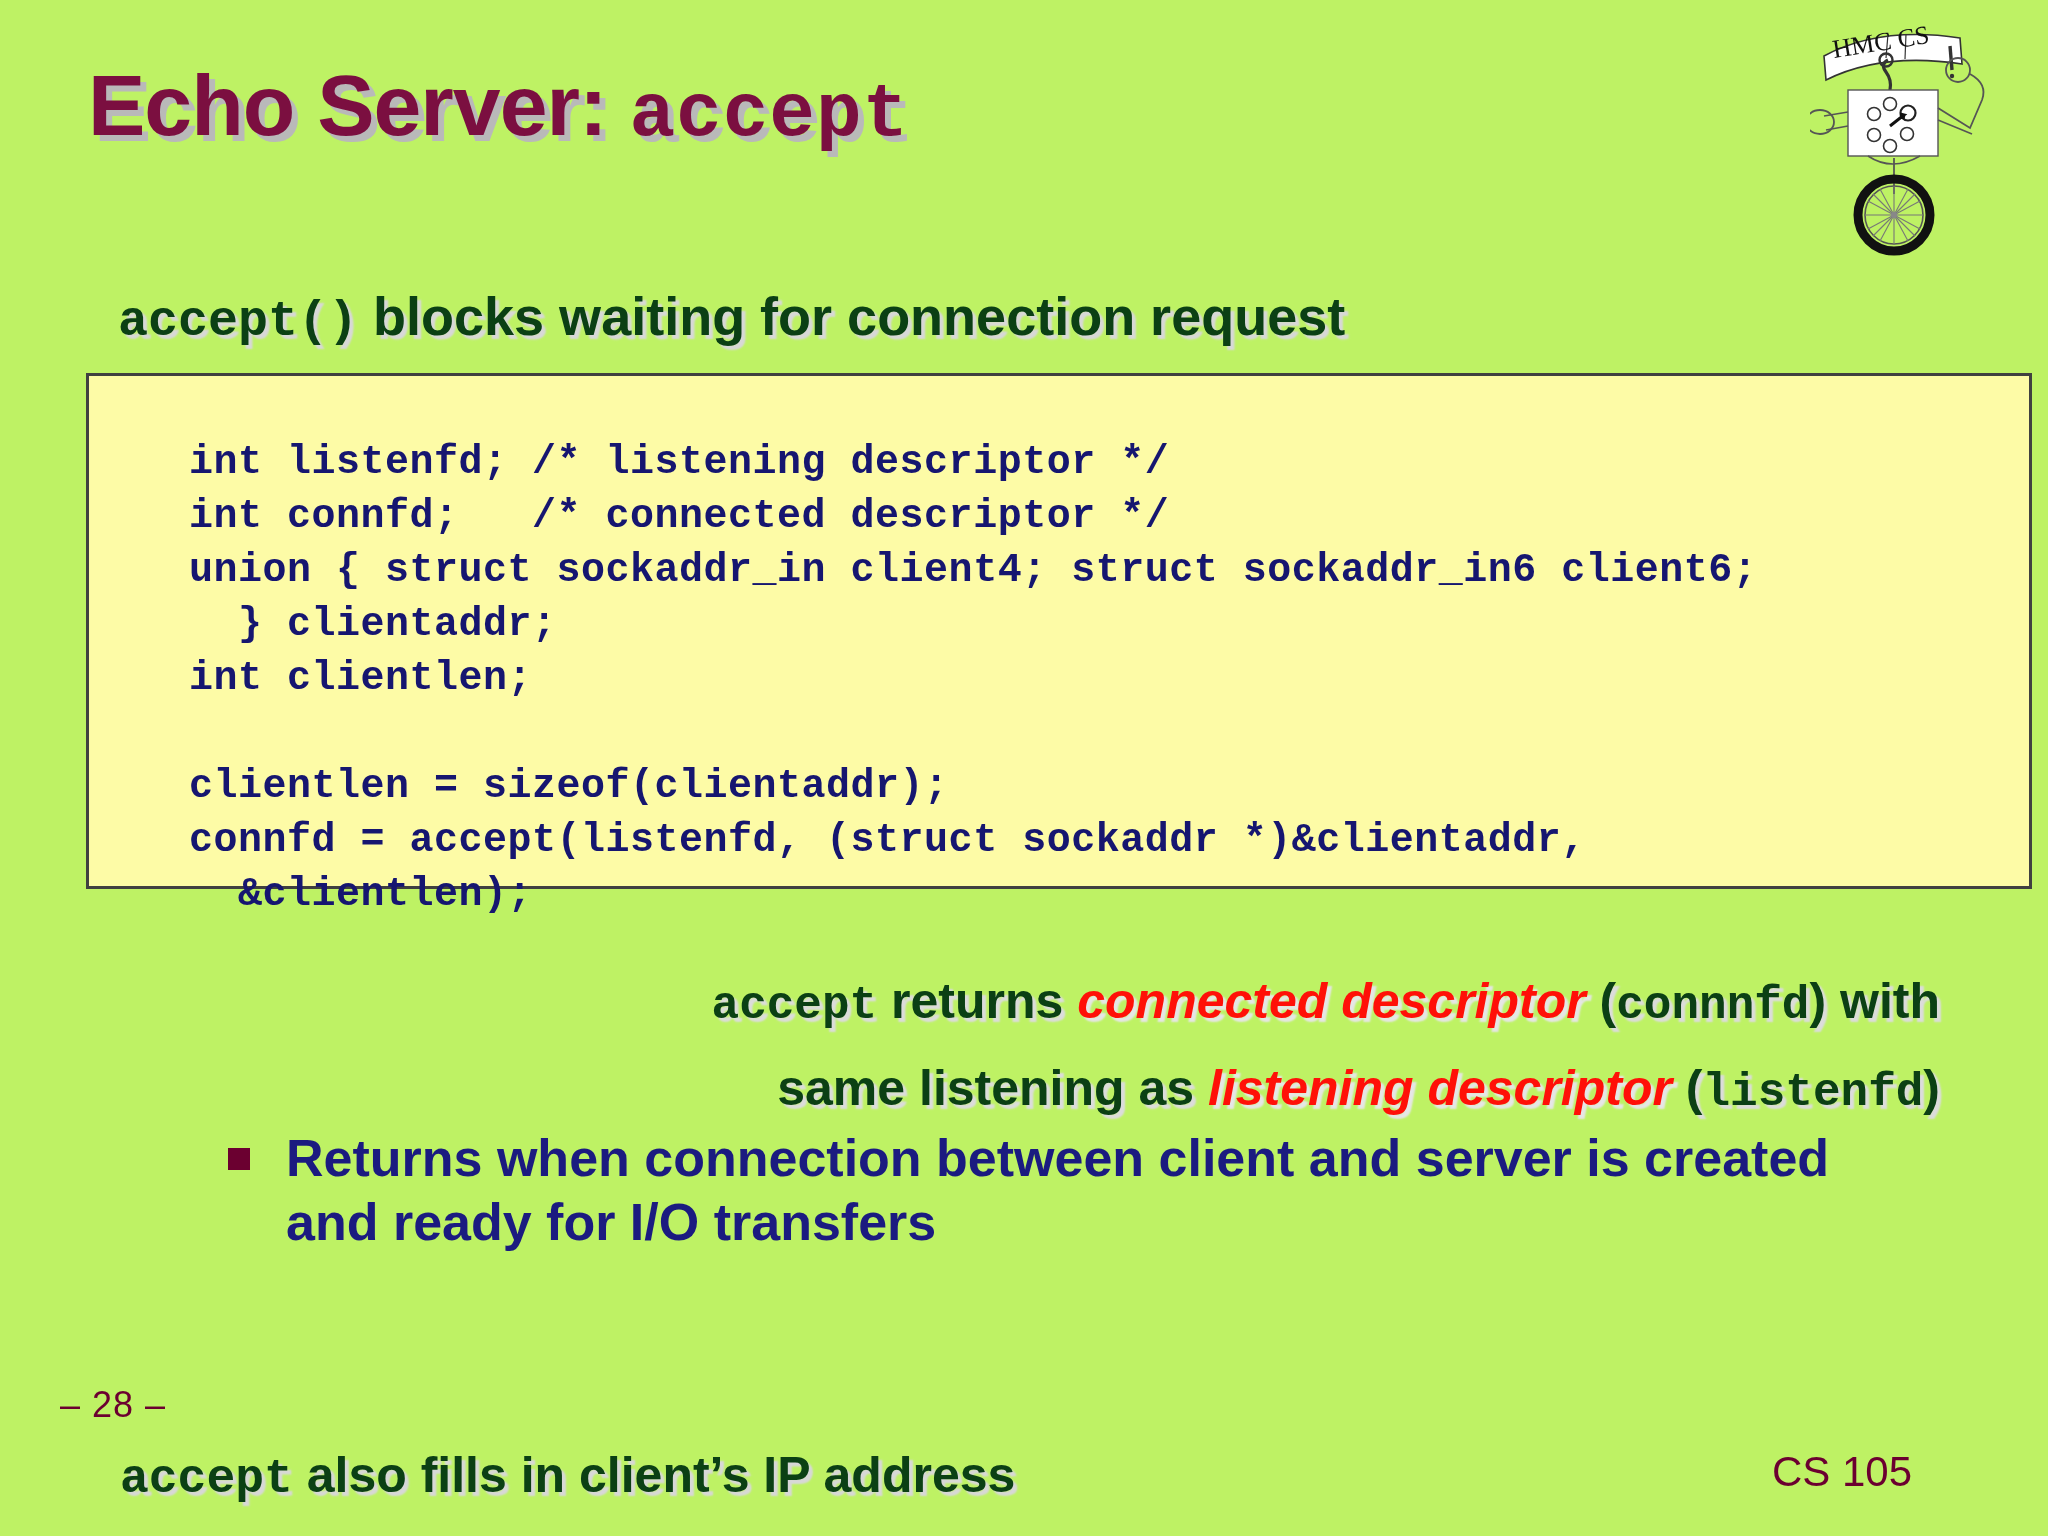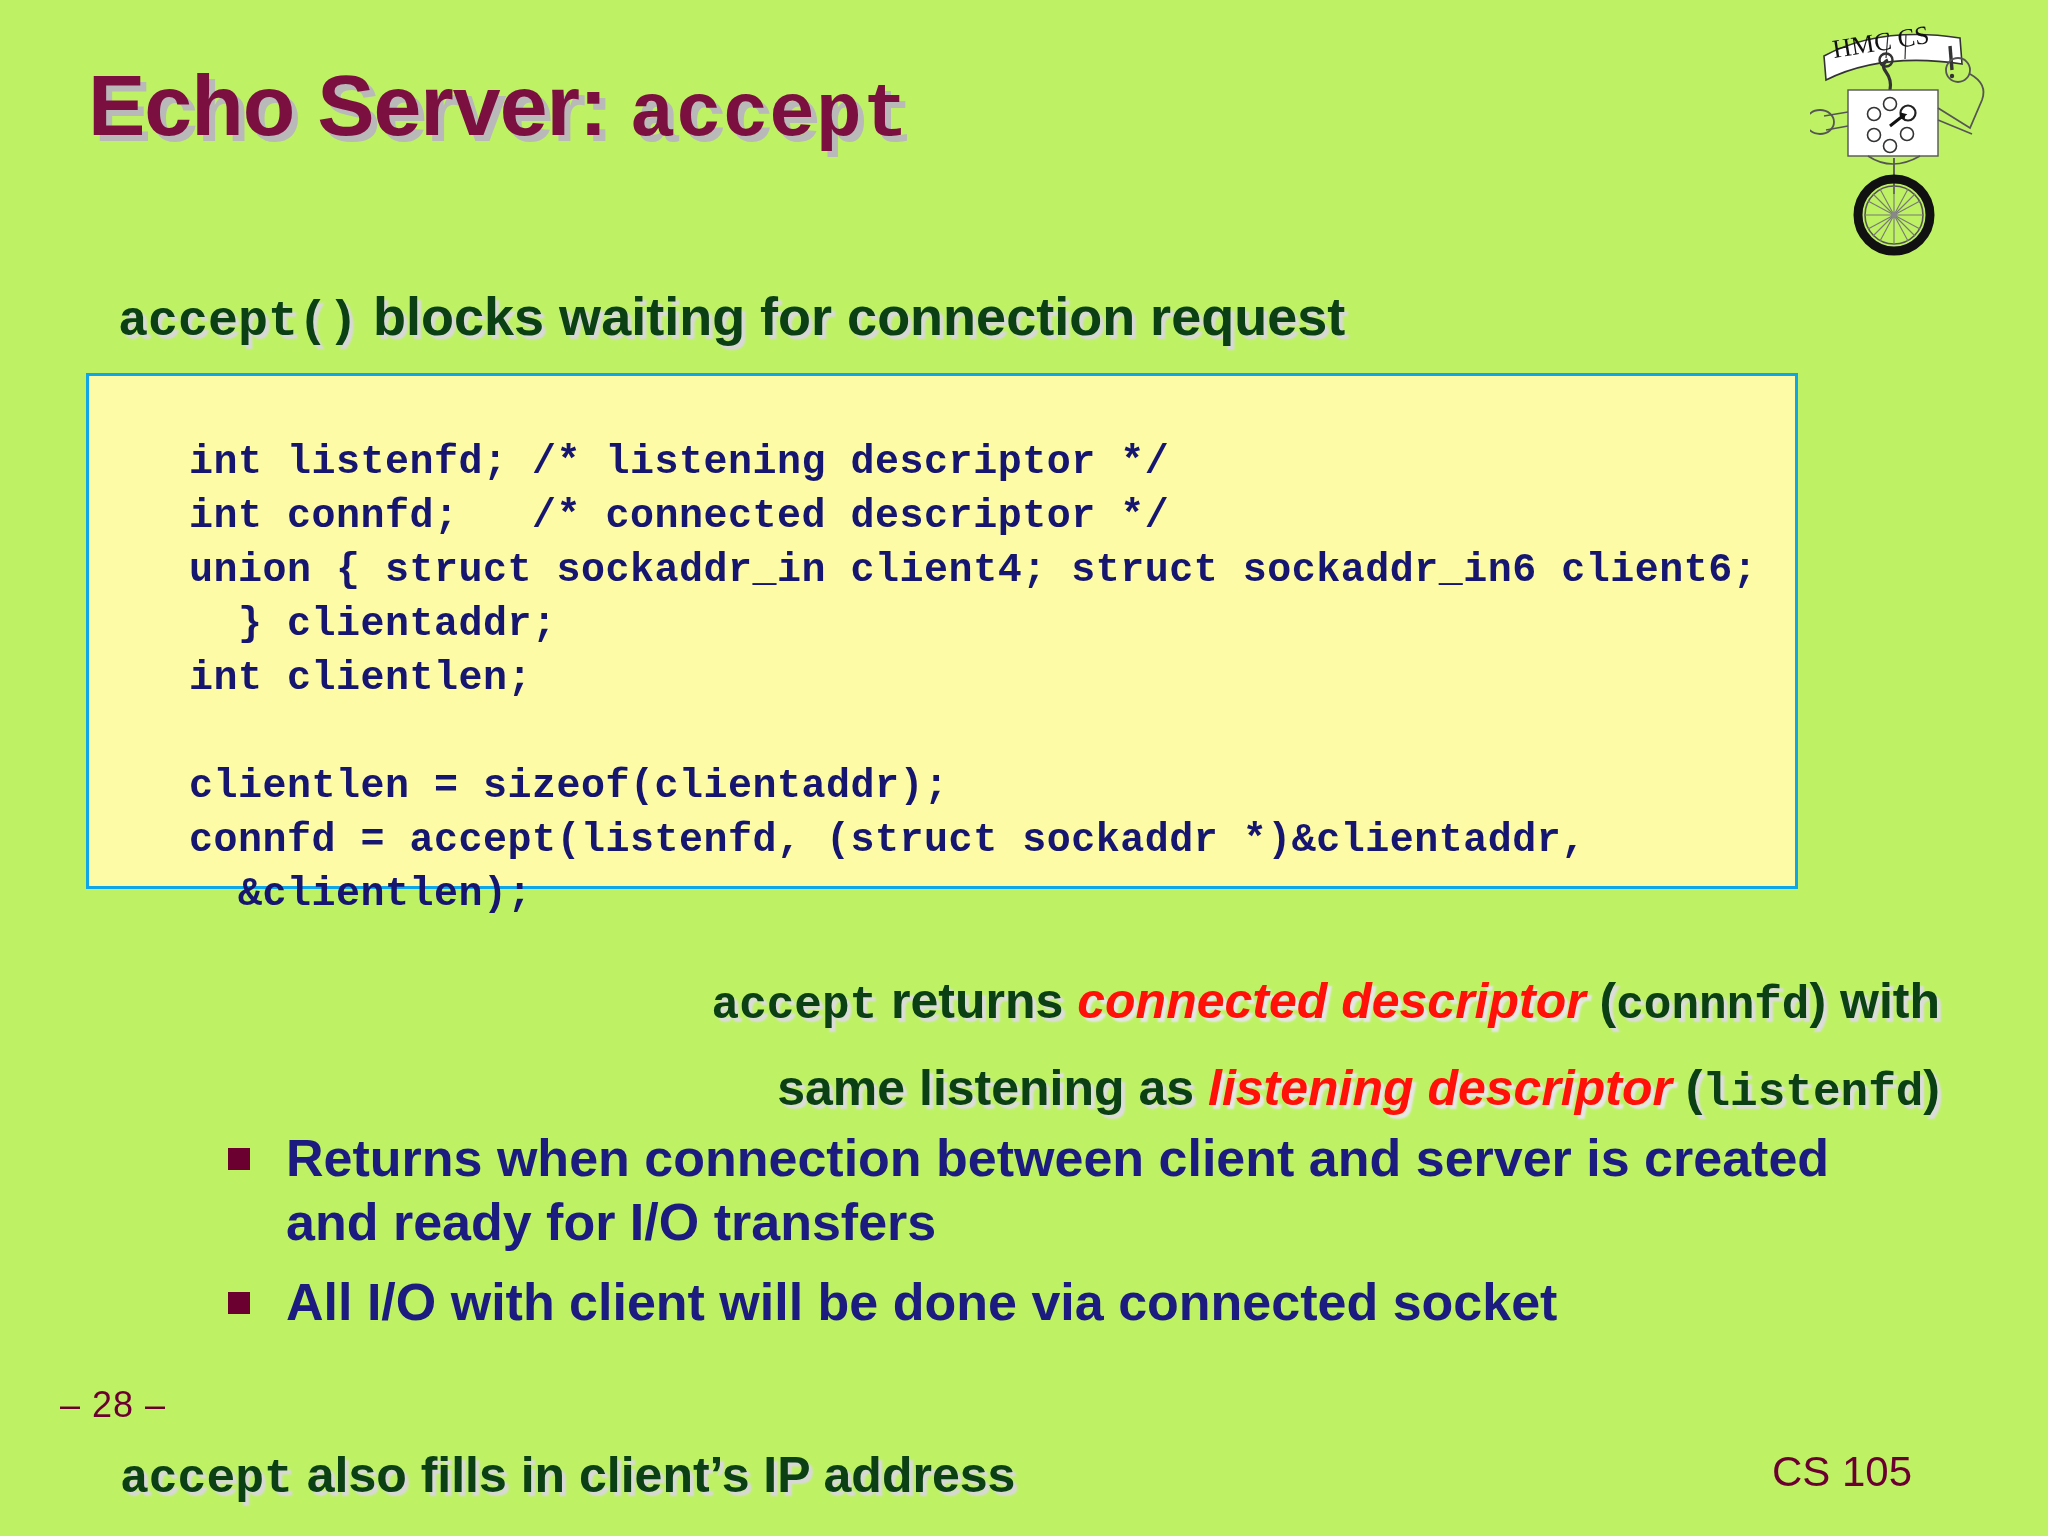--- a/index.html
+++ b/index.html
@@ -70,24 +70,24 @@
     top: 237px;
     font-size: 54px;
   }
   #subhead .green-mono { font-size: 50px; }
 
   
   #code-box {
     position: absolute;
     left: 86px;
     top: 373px;
-    width: 1712px;
+    width: 1946px;
     height: 516px;
     background: #FDFBA6;
-    border: 3px solid #0ea5e9;
+    border: 3px solid #404040;
     box-sizing: border-box;
   }
   #code-text {
     position: absolute;
     left: 100px;
     top: 20px;
     font-family: "Liberation Mono", "DejaVu Sans Mono", monospace;
     font-size: 40px;
     font-weight: bold;
     color: #161670;
@@ -255,24 +255,20 @@
   <div id="main-bullet">
     <span class="mono-green">accept</span><span> returns </span><span class="red-em">connected descriptor</span><span> (</span><span class="mono-green">connnfd</span><span>) with</span>
     <span class="line2"><span>same listening as </span><span class="red-em">listening descriptor</span><span> (</span><span class="mono-green">listenfd</span><span>)</span></span>
   </div>
 
   <div id="sub-bullets">
     <div class="sub-bullet">
       <span class="marker"></span>
       <span>Returns when connection between client and server is created and ready for I/O transfers</span>
     </div>
-    <div class="sub-bullet">
-      <span class="marker"></span>
-      <span>All I/O with client will be done via connected socket</span>
-    </div>
   </div>
 
   <div class="green-line" id="final-line">
     <span class="green-mono">accept</span><span>  also fills in client’s IP address</span>
   </div>
 
   <div id="slide-number">– 28 –</div>
   <div id="course-label">CS 105</div>
 
 </div>

